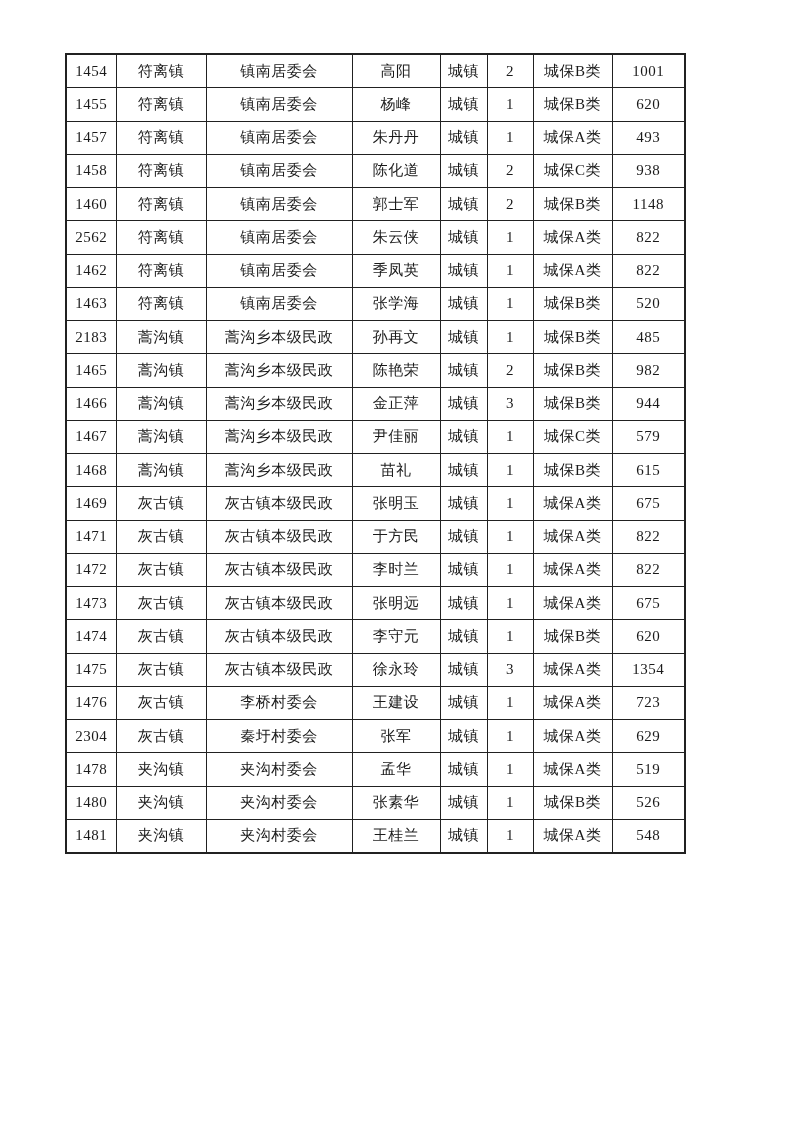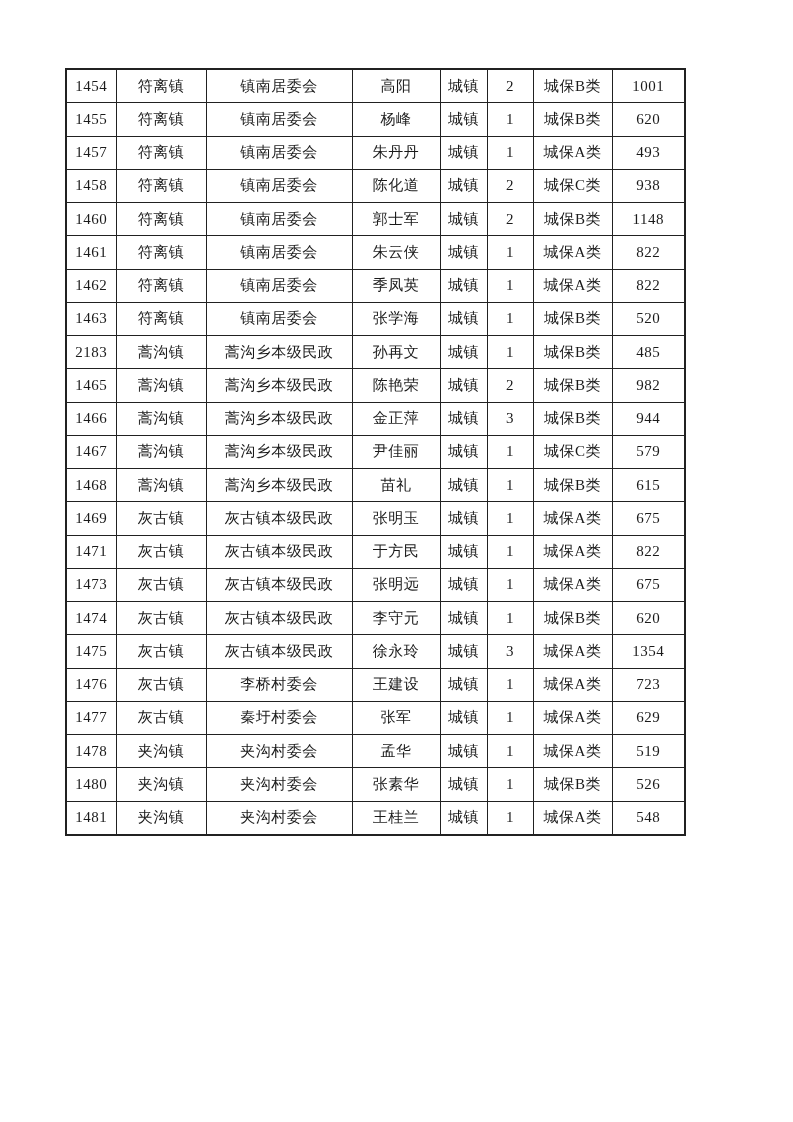--- a/index.html
+++ b/index.html
@@ -9,21 +9,21 @@
   body {
     width: 793px;
     height: 1122px;
     background: #ffffff;
     position: relative;
     font-family: "Liberation Serif", "DejaVu Serif", serif;
   }
   .sheet {
     position: absolute;
     left: 65px;
-    top: 68px;
+    top: 53px;
   }
   table.grid {
     border-collapse: collapse;
     table-layout: fixed;
     border: 2.5px solid #212121;
   }
   table.grid td {
     border: 1.5px solid #212121;
     height: 32.25px;
     padding: 0;
@@ -96,21 +96,21 @@
           <td>1460</td>
           <td>符离镇</td>
           <td>镇南居委会</td>
           <td>郭士军</td>
           <td>城镇</td>
           <td>2</td>
           <td>城保B类</td>
           <td>1148</td>
         </tr>
         <tr>
-          <td>1461</td>
+          <td>2562</td>
           <td>符离镇</td>
           <td>镇南居委会</td>
           <td>朱云侠</td>
           <td>城镇</td>
           <td>1</td>
           <td>城保A类</td>
           <td>822</td>
         </tr>
         <tr>
           <td>1462</td>
@@ -196,20 +196,30 @@
           <td>1471</td>
           <td>灰古镇</td>
           <td>灰古镇本级民政</td>
           <td>于方民</td>
           <td>城镇</td>
           <td>1</td>
           <td>城保A类</td>
           <td>822</td>
         </tr>
         <tr>
+          <td>1472</td>
+          <td>灰古镇</td>
+          <td>灰古镇本级民政</td>
+          <td>李时兰</td>
+          <td>城镇</td>
+          <td>1</td>
+          <td>城保A类</td>
+          <td>822</td>
+        </tr>
+        <tr>
           <td>1473</td>
           <td>灰古镇</td>
           <td>灰古镇本级民政</td>
           <td>张明远</td>
           <td>城镇</td>
           <td>1</td>
           <td>城保A类</td>
           <td>675</td>
         </tr>
         <tr>
@@ -236,21 +246,21 @@
           <td>1476</td>
           <td>灰古镇</td>
           <td>李桥村委会</td>
           <td>王建设</td>
           <td>城镇</td>
           <td>1</td>
           <td>城保A类</td>
           <td>723</td>
         </tr>
         <tr>
-          <td>1477</td>
+          <td>2304</td>
           <td>灰古镇</td>
           <td>秦圩村委会</td>
           <td>张军</td>
           <td>城镇</td>
           <td>1</td>
           <td>城保A类</td>
           <td>629</td>
         </tr>
         <tr>
           <td>1478</td>

